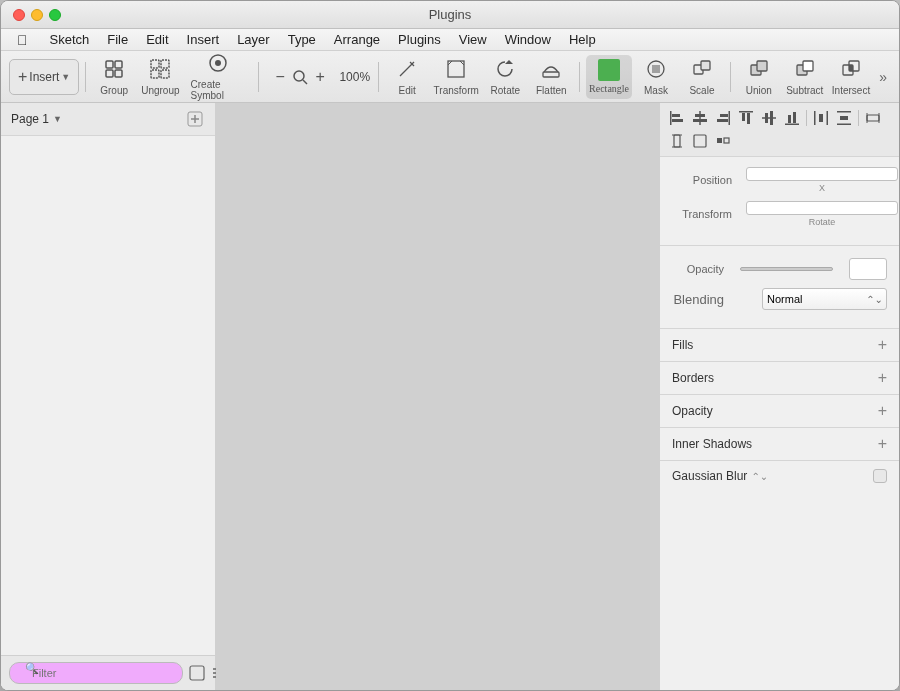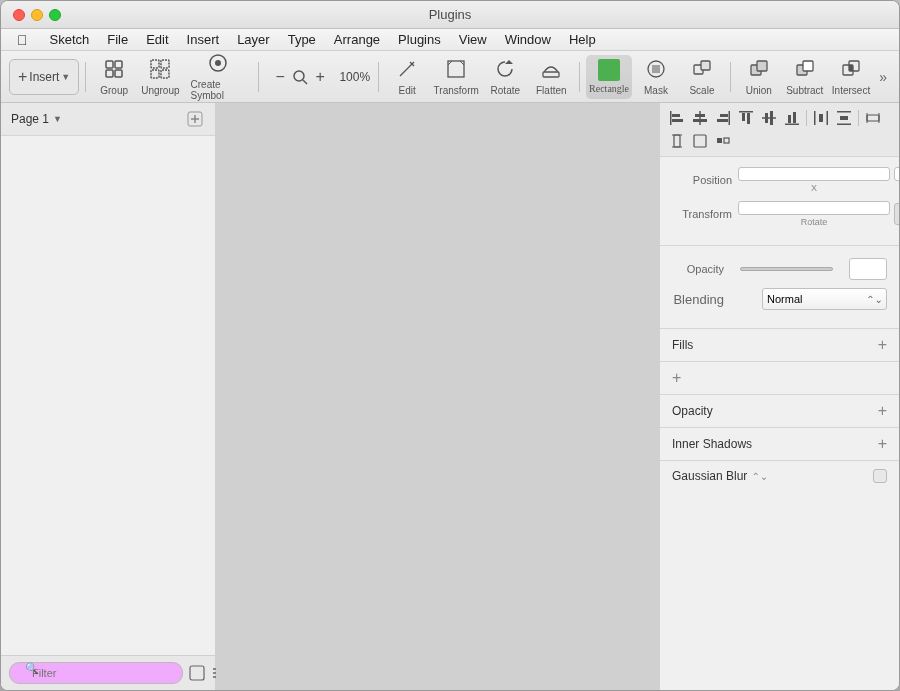--- a/index.html
+++ b/index.html
@@ -289,21 +289,21 @@
     }
     
     .props-section {
       padding: 10px 12px;
       border-bottom: 1px solid #d5d5d5;
     }
     .prop-row {
       display: flex;
       align-items: center;
       margin-bottom: 8px;
-      gap: 6px;
+      gap: 14px;
     }
     .prop-label {
       font-size: 11px;
       color: #666;
       width: 60px;
       text-align: right;
       flex-shrink: 0;
     }
     .prop-input {
       flex: 1;
@@ -864,20 +864,21 @@
 
       <div class="style-section">
         <div class="style-section-header">
           <span class="style-section-title">Fills</span>
           <span class="style-section-add">+</span>
         </div>
       </div>
 
       <div class="style-section">
         <div class="style-section-header">
+          <span class="style-section-title">Borders</span>
           <span class="style-section-add">+</span>
         </div>
       </div>
 
       <div class="style-section">
         <div class="style-section-header">
           <span class="style-section-title">Opacity</span>
           <span class="style-section-add">+</span>
         </div>
       </div>

